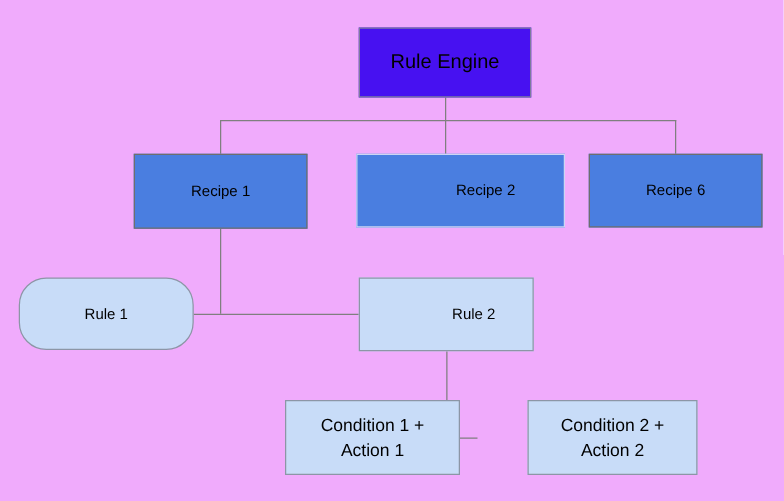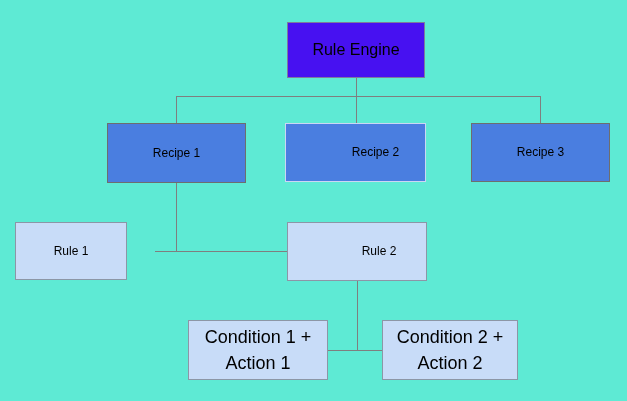--- a/index.html
+++ b/index.html
@@ -5,21 +5,21 @@
   html, body {
     margin: 0;
     padding: 0;
     background: #ffffff;
     font-family: "Liberation Sans", sans-serif;
   }
   .canvas {
     position: relative;
     width: 627px;
     height: 401px;
-    background: #5eead4;
+    background: #f0abfc;
     overflow: hidden;
   }
   .node {
     position: absolute;
     box-sizing: border-box;
     display: flex;
     align-items: center;
     justify-content: center;
     text-align: center;
     color: #000000;
@@ -31,29 +31,29 @@
     left: 287px; top: 22px; width: 138px; height: 56px;
     background: #4711f1;
     border: 1px solid #7c7c9c;
     font-size: 16px;
   }
   .node-recipe {
     background: #4a7ee0;
     border: 1px solid #6e6e6e;
   }
   .node-recipe1 { left: 107px; top: 123px; width: 139px; height: 60px; }
-  .node-recipe2 { left: 285px; top: 123px; width: 141px; height: 59px; border: 1px solid #ccd6f3; padding-left: 40px; }
+  .node-recipe2 { left: 285px; top: 123px; width: 167px; height: 59px; border: 1px solid #ccd6f3; padding-left: 40px; }
   .node-recipe3 { left: 471px; top: 123px; width: 139px; height: 59px; }
   .node-light {
     background: #c8dcf8;
     border: 1px solid #8c96a6;
   }
-  .node-rule1 { left: 15px;  top: 222px; width: 112px; height: 58px; }
+  .node-rule1 { left: 15px;  top: 222px; width: 140px; height: 58px; border-radius: 22px; }
   .node-rule2 { left: 287px; top: 222px; width: 140px; height: 59px; padding-left: 44px; }
-  .node-cond  { font-size: 18px; line-height: 1.45; }
+  .node-cond  { font-size: 14px; line-height: 1.45; margin-left: 40px; }
   .node-cond1 { left: 188px; top: 320px; width: 140px; height: 60px; }
   .node-cond2 { left: 382px; top: 320px; width: 136px; height: 60px; justify-content: center; }
   .line {
     position: absolute;
     background: #7f7f7f;
   }
   .vline { width: 1px; }
   .hline { height: 1px; }
   .l-root-stub      { left: 356px; top: 78px;  height: 18px; }
   .l-recipes-bus    { left: 176px; top: 96px;  width: 365px; }
@@ -86,21 +86,21 @@
 
   <div class="node node-recipe node-recipe1">
     <span>Recipe 1</span>
   </div>
 
   <div class="node node-recipe node-recipe2">
     <span>Recipe 2</span>
   </div>
 
   <div class="node node-recipe node-recipe3">
-    <span>Recipe 3</span>
+    <span>Recipe 6</span>
   </div>
 
   <div class="node node-light node-rule1">
     <span>Rule 1</span>
   </div>
 
   <div class="node node-light node-rule2">
     <span>Rule 2</span>
   </div>
 

